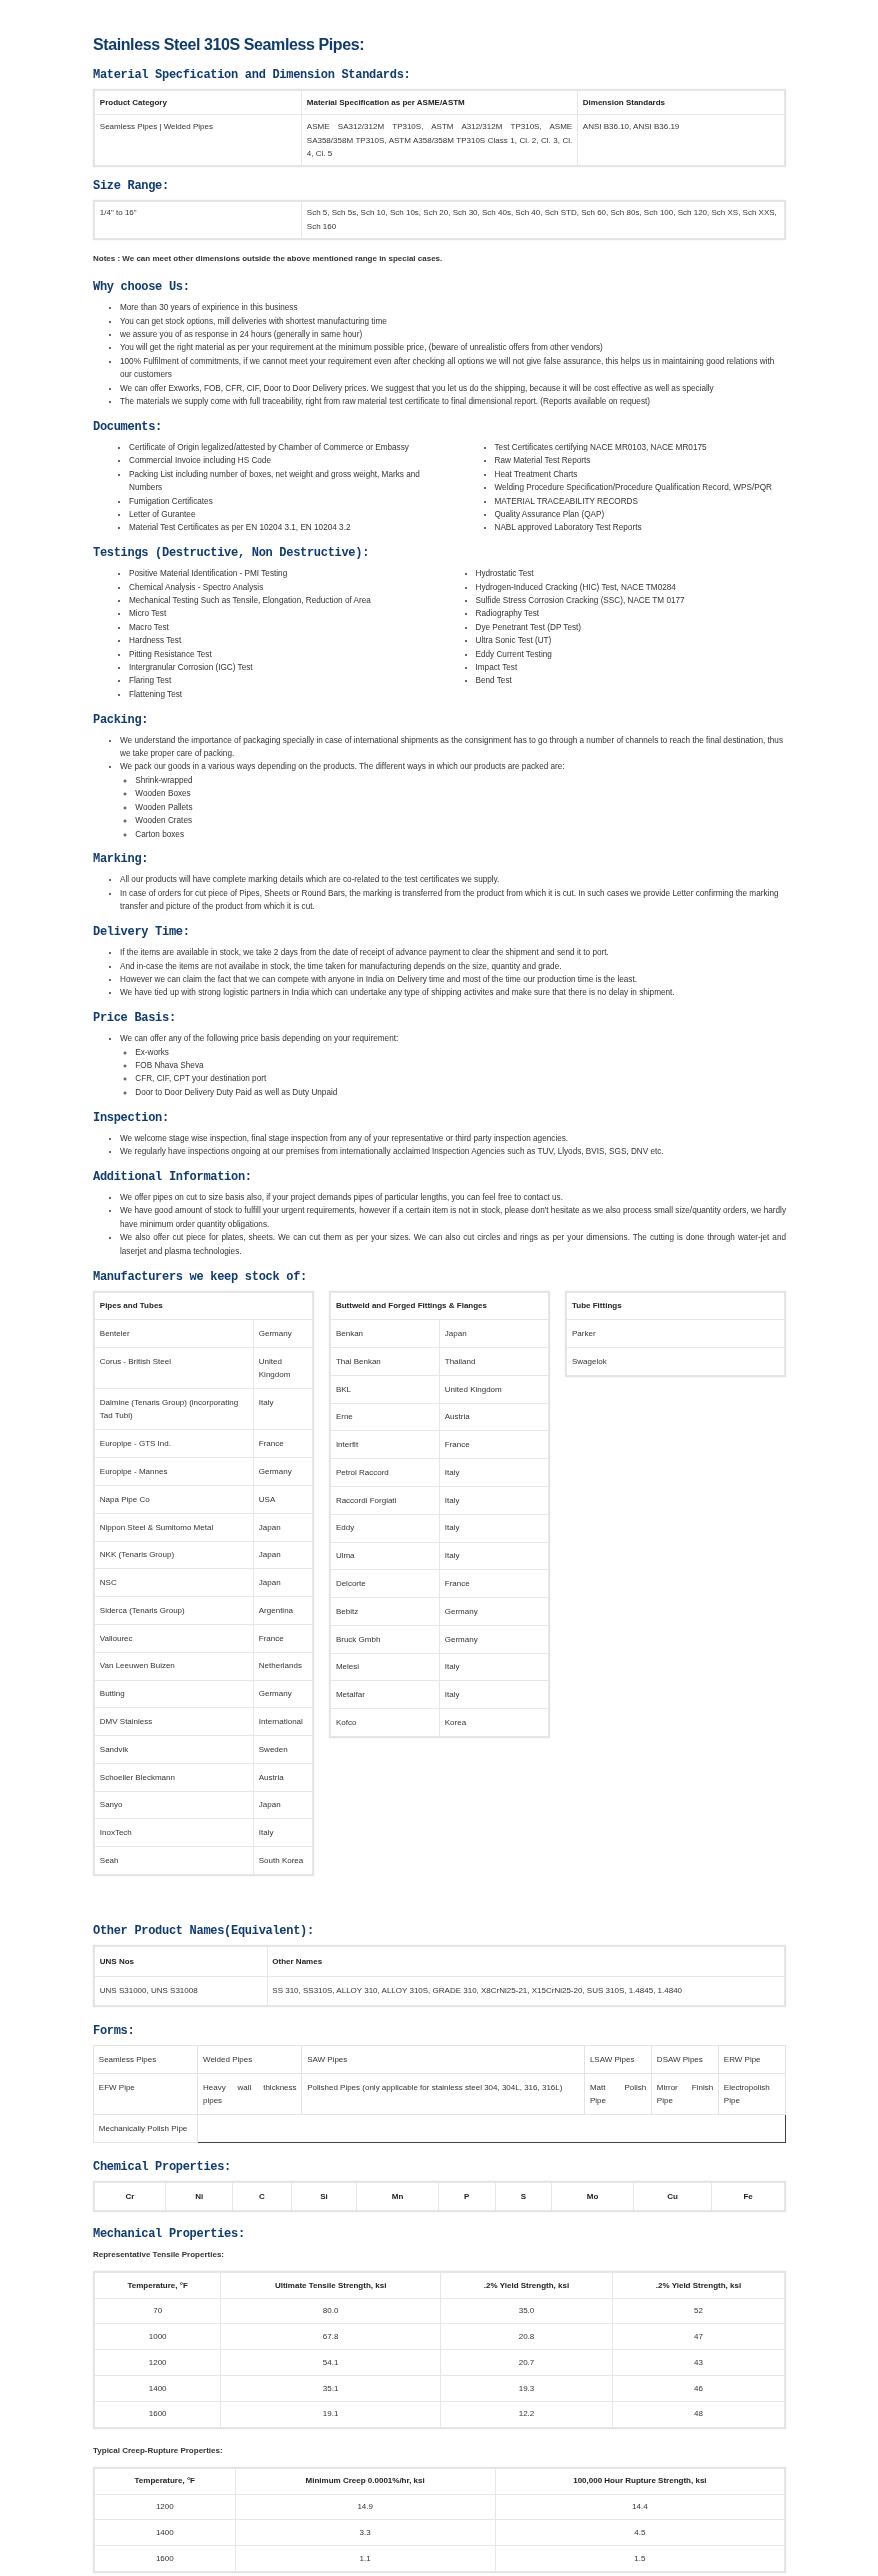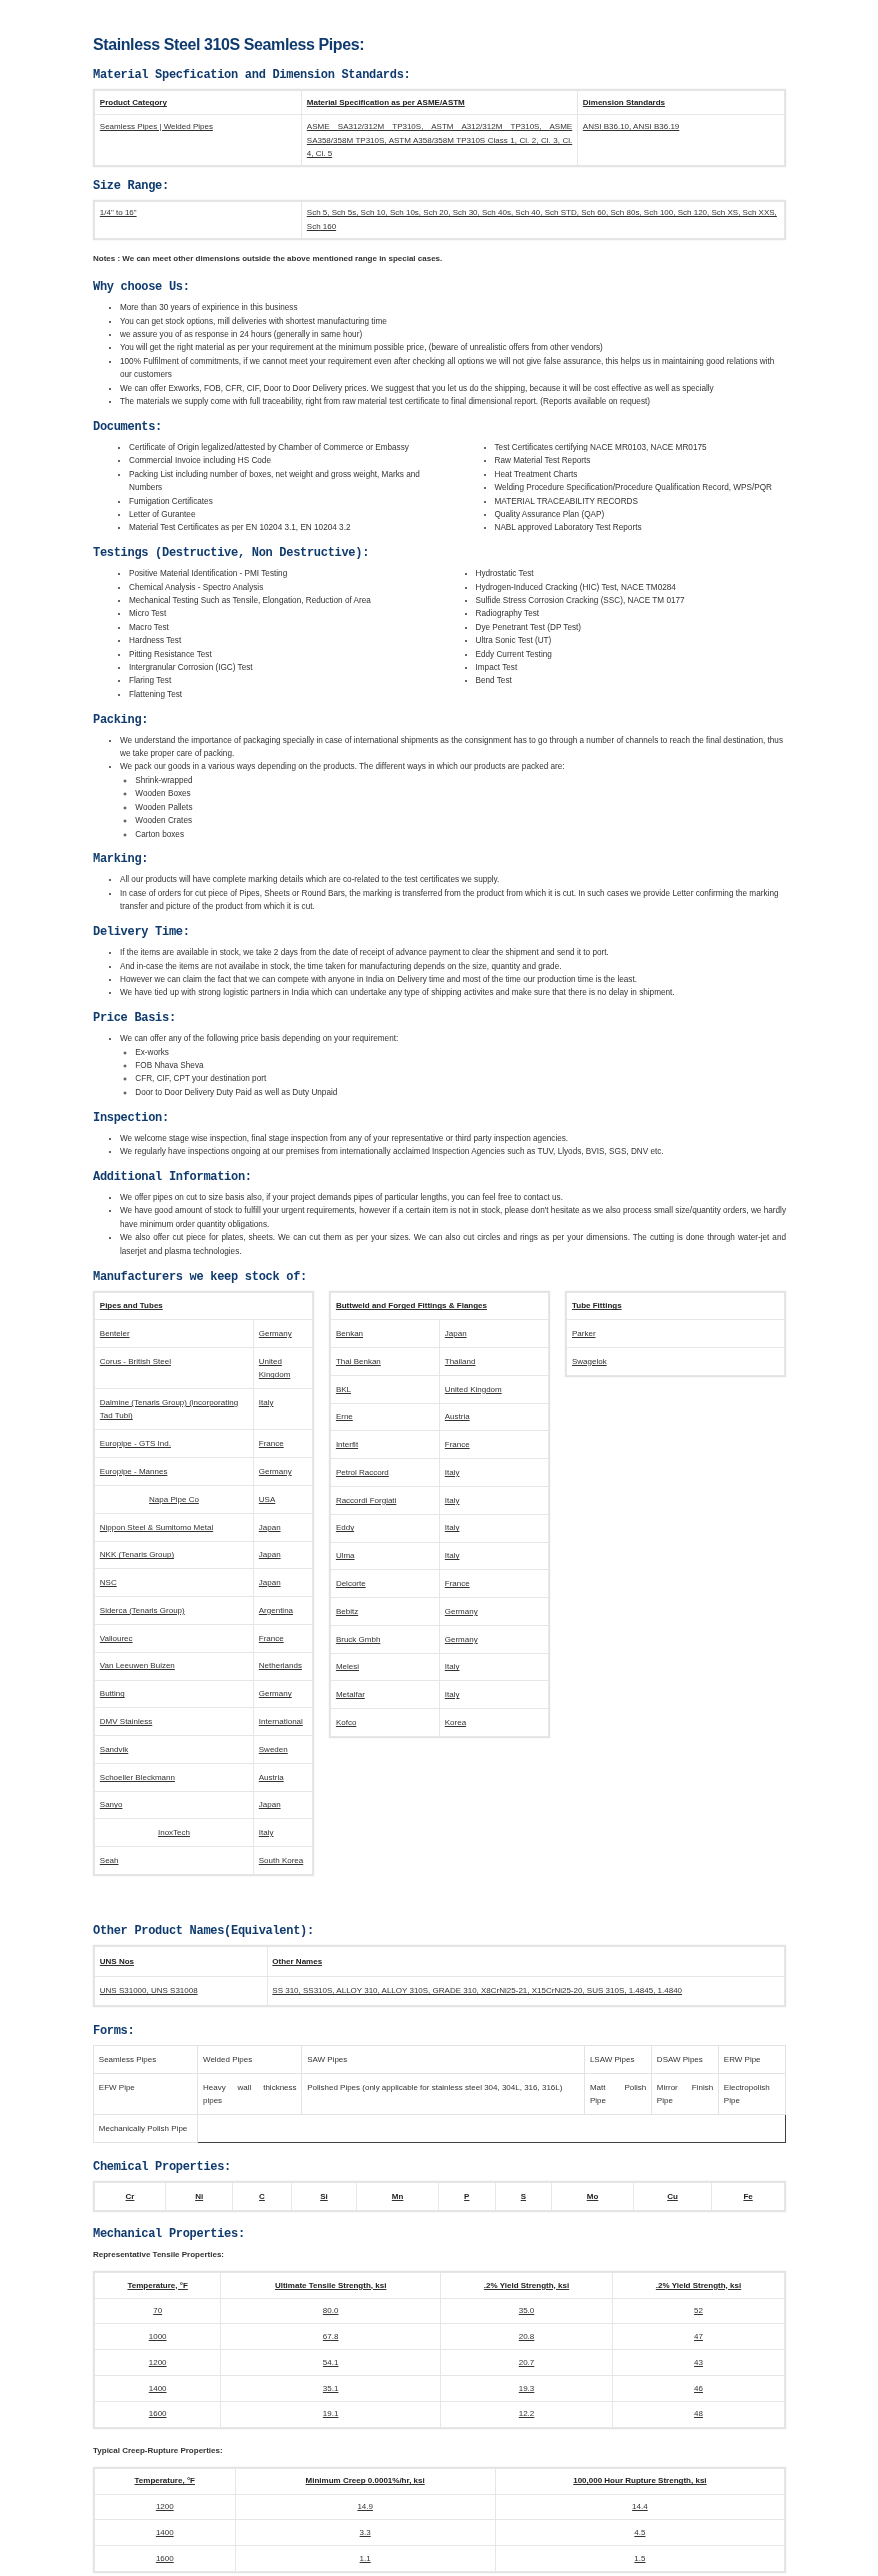--- a/index.html
+++ b/index.html
@@ -45,21 +45,21 @@
   }
   td, th {
     border: 1px solid #e3e3e3;
     padding: 4.8px 4.8px;
     vertical-align: top;
     text-align: left;
     font-size: 8px;
     line-height: 13.4px;
   }
   th { font-weight: bold; color: #222; }
-  .tbl-wrap { border: 1px solid #e3e3e3; box-shadow: 0 0 1px #ddd; margin-bottom: 11.5px; text-decoration: underline; }
+  .tbl-wrap { border: 1px solid #e3e3e3; box-shadow: 0 0 1px #ddd; margin-bottom: 11.5px; }
   .tbl-wrap table td, .tbl-wrap table th { border-color: #e6e6e6; }
   .justify { text-align: justify; }
   ul { margin: 0 0 11.5px 0; padding-left: 27px; }
   ul li { margin: 0; line-height: 13.4px; font-size: 8.2px; }
   ul ul { list-style-type: circle; padding-left: 15.3px; margin: 0; }
   .note { font-size: 8px; font-weight: bold; color: #333; margin: 5.7px 0 15.3px 0; }
   .two-col { display: flex; margin-bottom: 7.6px; }
   .two-col ul { flex: 1; padding-left: 36px; margin-bottom: 3.8px; }
   .section { margin-bottom: 7.6px; }
   .mfr { display: flex; gap: 15.3px; align-items: flex-start; margin-bottom: 32px; margin-top: 5.7px; }
@@ -263,21 +263,21 @@
             </tr>
             <tr>
               <td style="width: 73%;">Europipe - GTS Ind.</td>
               <td style="width: 27%;">France</td>
             </tr>
             <tr>
               <td style="width: 73%;">Europipe - Mannes</td>
               <td style="width: 27%;">Germany</td>
             </tr>
             <tr>
-              <td style="width: 73%; text-align: center;">Napa Pipe Co</td>
+              <td style="width: 73%;">Napa Pipe Co</td>
               <td style="width: 27%;">USA</td>
             </tr>
             <tr>
               <td style="width: 73%;">Nippon Steel &amp; Sumitomo Metal</td>
               <td style="width: 27%;">Japan</td>
             </tr>
             <tr>
               <td style="width: 73%;">NKK (Tenaris Group)</td>
               <td style="width: 27%;">Japan</td>
             </tr>
@@ -311,21 +311,21 @@
             </tr>
             <tr>
               <td style="width: 73%;">Schoeller Bleckmann</td>
               <td style="width: 27%;">Austria</td>
             </tr>
             <tr>
               <td style="width: 73%;">Sanyo</td>
               <td style="width: 27%;">Japan</td>
             </tr>
             <tr>
-              <td style="width: 73%; text-align: center;">InoxTech</td>
+              <td style="width: 73%;">InoxTech</td>
               <td style="width: 27%;">Italy</td>
             </tr>
             <tr>
               <td style="width: 73%;">Seah</td>
               <td style="width: 27%;">South Korea</td>
             </tr>
           </tbody>
       </table>
     </div>
     <div class="tbl-wrap">

